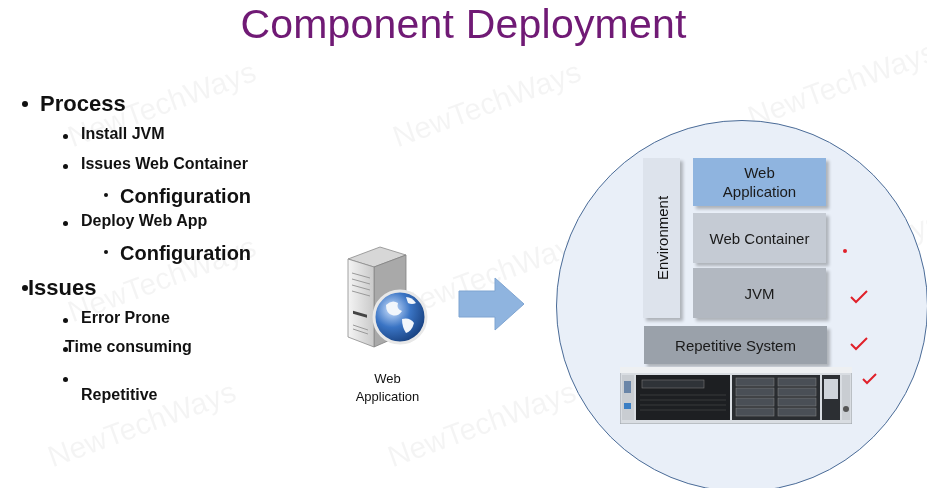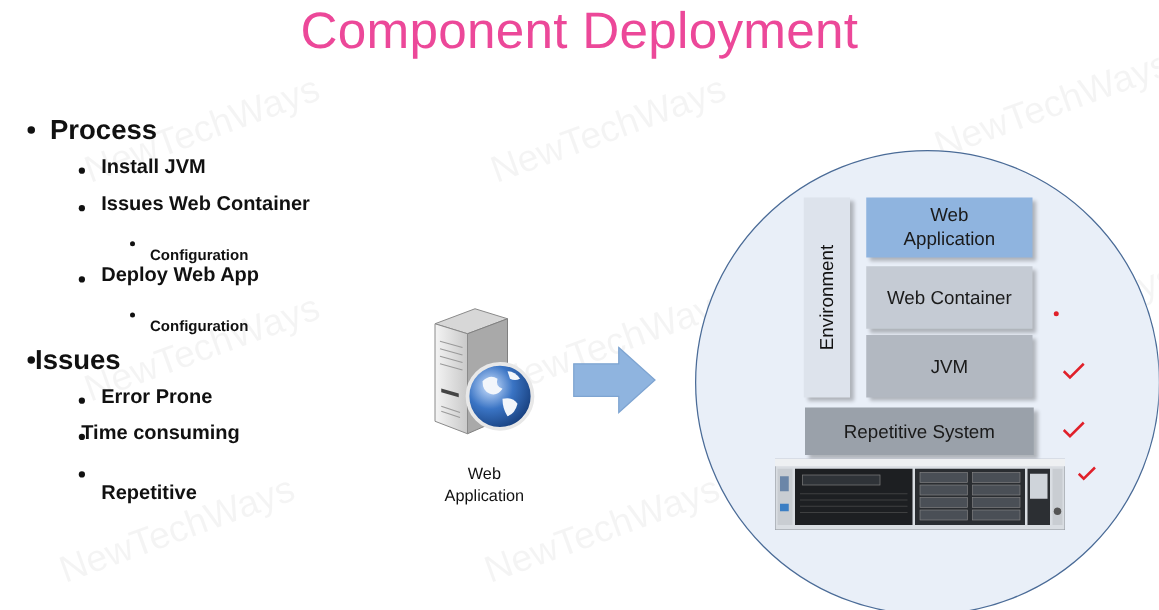--- a/index.html
+++ b/index.html
@@ -4,32 +4,32 @@
   <style>
     html, body { margin: 0; padding: 0; }
     body {
       width: 927px; height: 488px; position: relative; overflow: hidden;
       background: #ffffff;
       font-family: "Liberation Sans", "DejaVu Sans", sans-serif;
       color: #111;
     }
     .title {
       position: absolute; left: 0; width: 927px; top: 0px;
-      text-align: center; font-size: 41px; color: #ec4899;
+      text-align: center; font-size: 41px; color: #701a75;
       letter-spacing: 0.2px; line-height: 48px;
     }
     .watermark {
       position: absolute; font-size: 30px; color: rgba(0,0,0,0.045);
       transform: rotate(-20deg); transform-origin: left bottom;
       white-space: nowrap; pointer-events: none;
     }
     .b1, .b2, .b3 { position: absolute; white-space: nowrap; font-weight: bold; }
     .b1 { font-size: 22px; }
     .b2 { font-size: 16px; }
-    .b3 { font-size: 12px; margin-top: 12px; }
+    .b3 { font-size: 20px; }
     .dot { position: absolute; border-radius: 50%; background: #111; }
 
     .server-icon { position: absolute; left: 340px; top: 245px; width: 95px; height: 115px; }
     .caption { position: absolute; left: 340px; top: 370px; width: 95px; text-align: center; font-size: 13px; line-height: 18px; }
     .arrow { position: absolute; left: 457px; top: 277px; }
 
     .circle {
       position: absolute; left: 556px; top: 120px; width: 372px; height: 372px;
       border-radius: 50%; border: 1.3px solid #4a6b97; background: #e9eff8;
       box-sizing: border-box;

